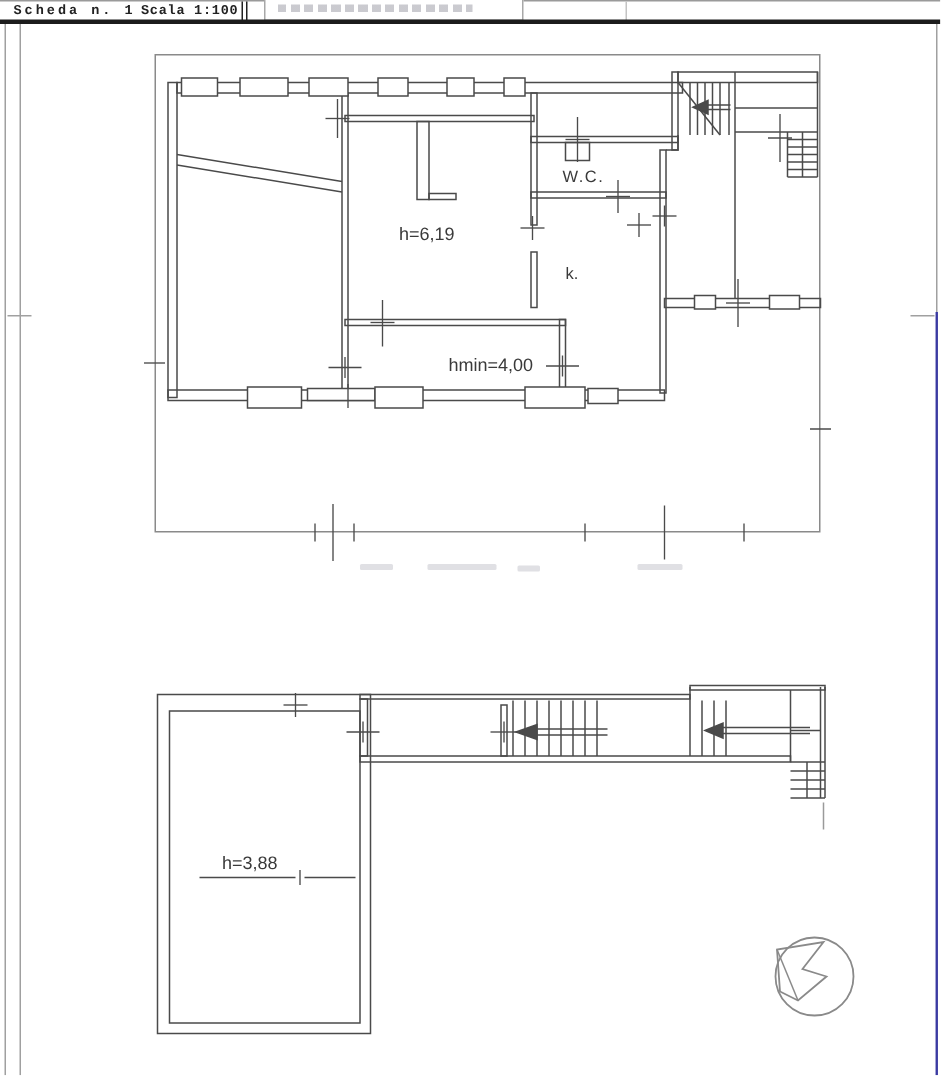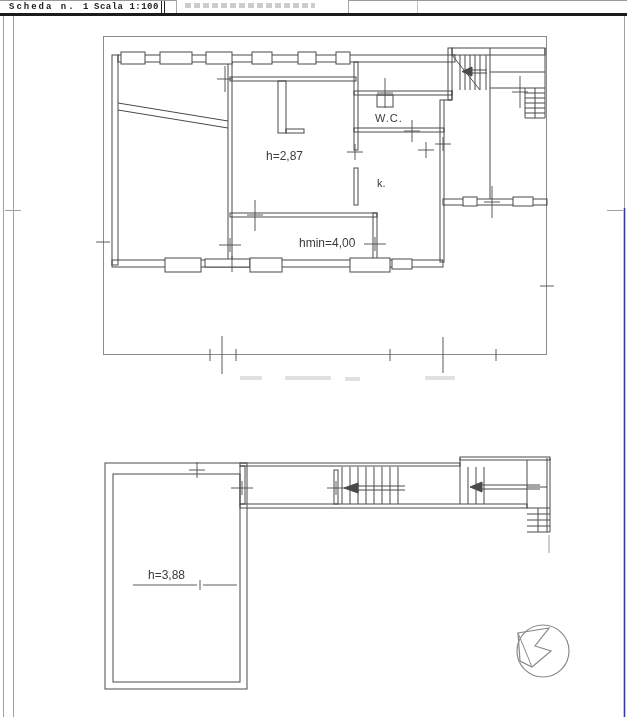--- a/index.html
+++ b/index.html
@@ -222,21 +222,21 @@
     </g>
 
     <g fill="none" stroke="#8a8a8a" stroke-width="1.2">
       <circle cx="543" cy="651" r="26"></circle>
       <path d="M520,661 L518,633 L549,628 L535,646 L551,651 L532,667 Z"></path>
       <path d="M518,633 L532,667" stroke-width="1"></path>
     </g>
   </svg>
 
   <span id="lbl-wc" class="plan-label">W.C.</span>
-  <span id="lbl-h540" class="plan-label">h=2,87</span>
+  <span id="lbl-h540" class="plan-label">h=6,19</span>
   <span id="lbl-k" class="plan-label">k.</span>
   <span id="lbl-hmin" class="plan-label">hmin=4,00</span>
   <span id="lbl-h240" class="plan-label">h=3,88</span>
 
   <div class="smudge" style="left:240px;top:376px;width:22px;"></div>
   <div class="smudge" style="left:285px;top:376px;width:46px;"></div>
   <div class="smudge" style="left:345px;top:377px;width:15px;"></div>
   <div class="smudge" style="left:425px;top:376px;width:30px;"></div>
 
 </div>

